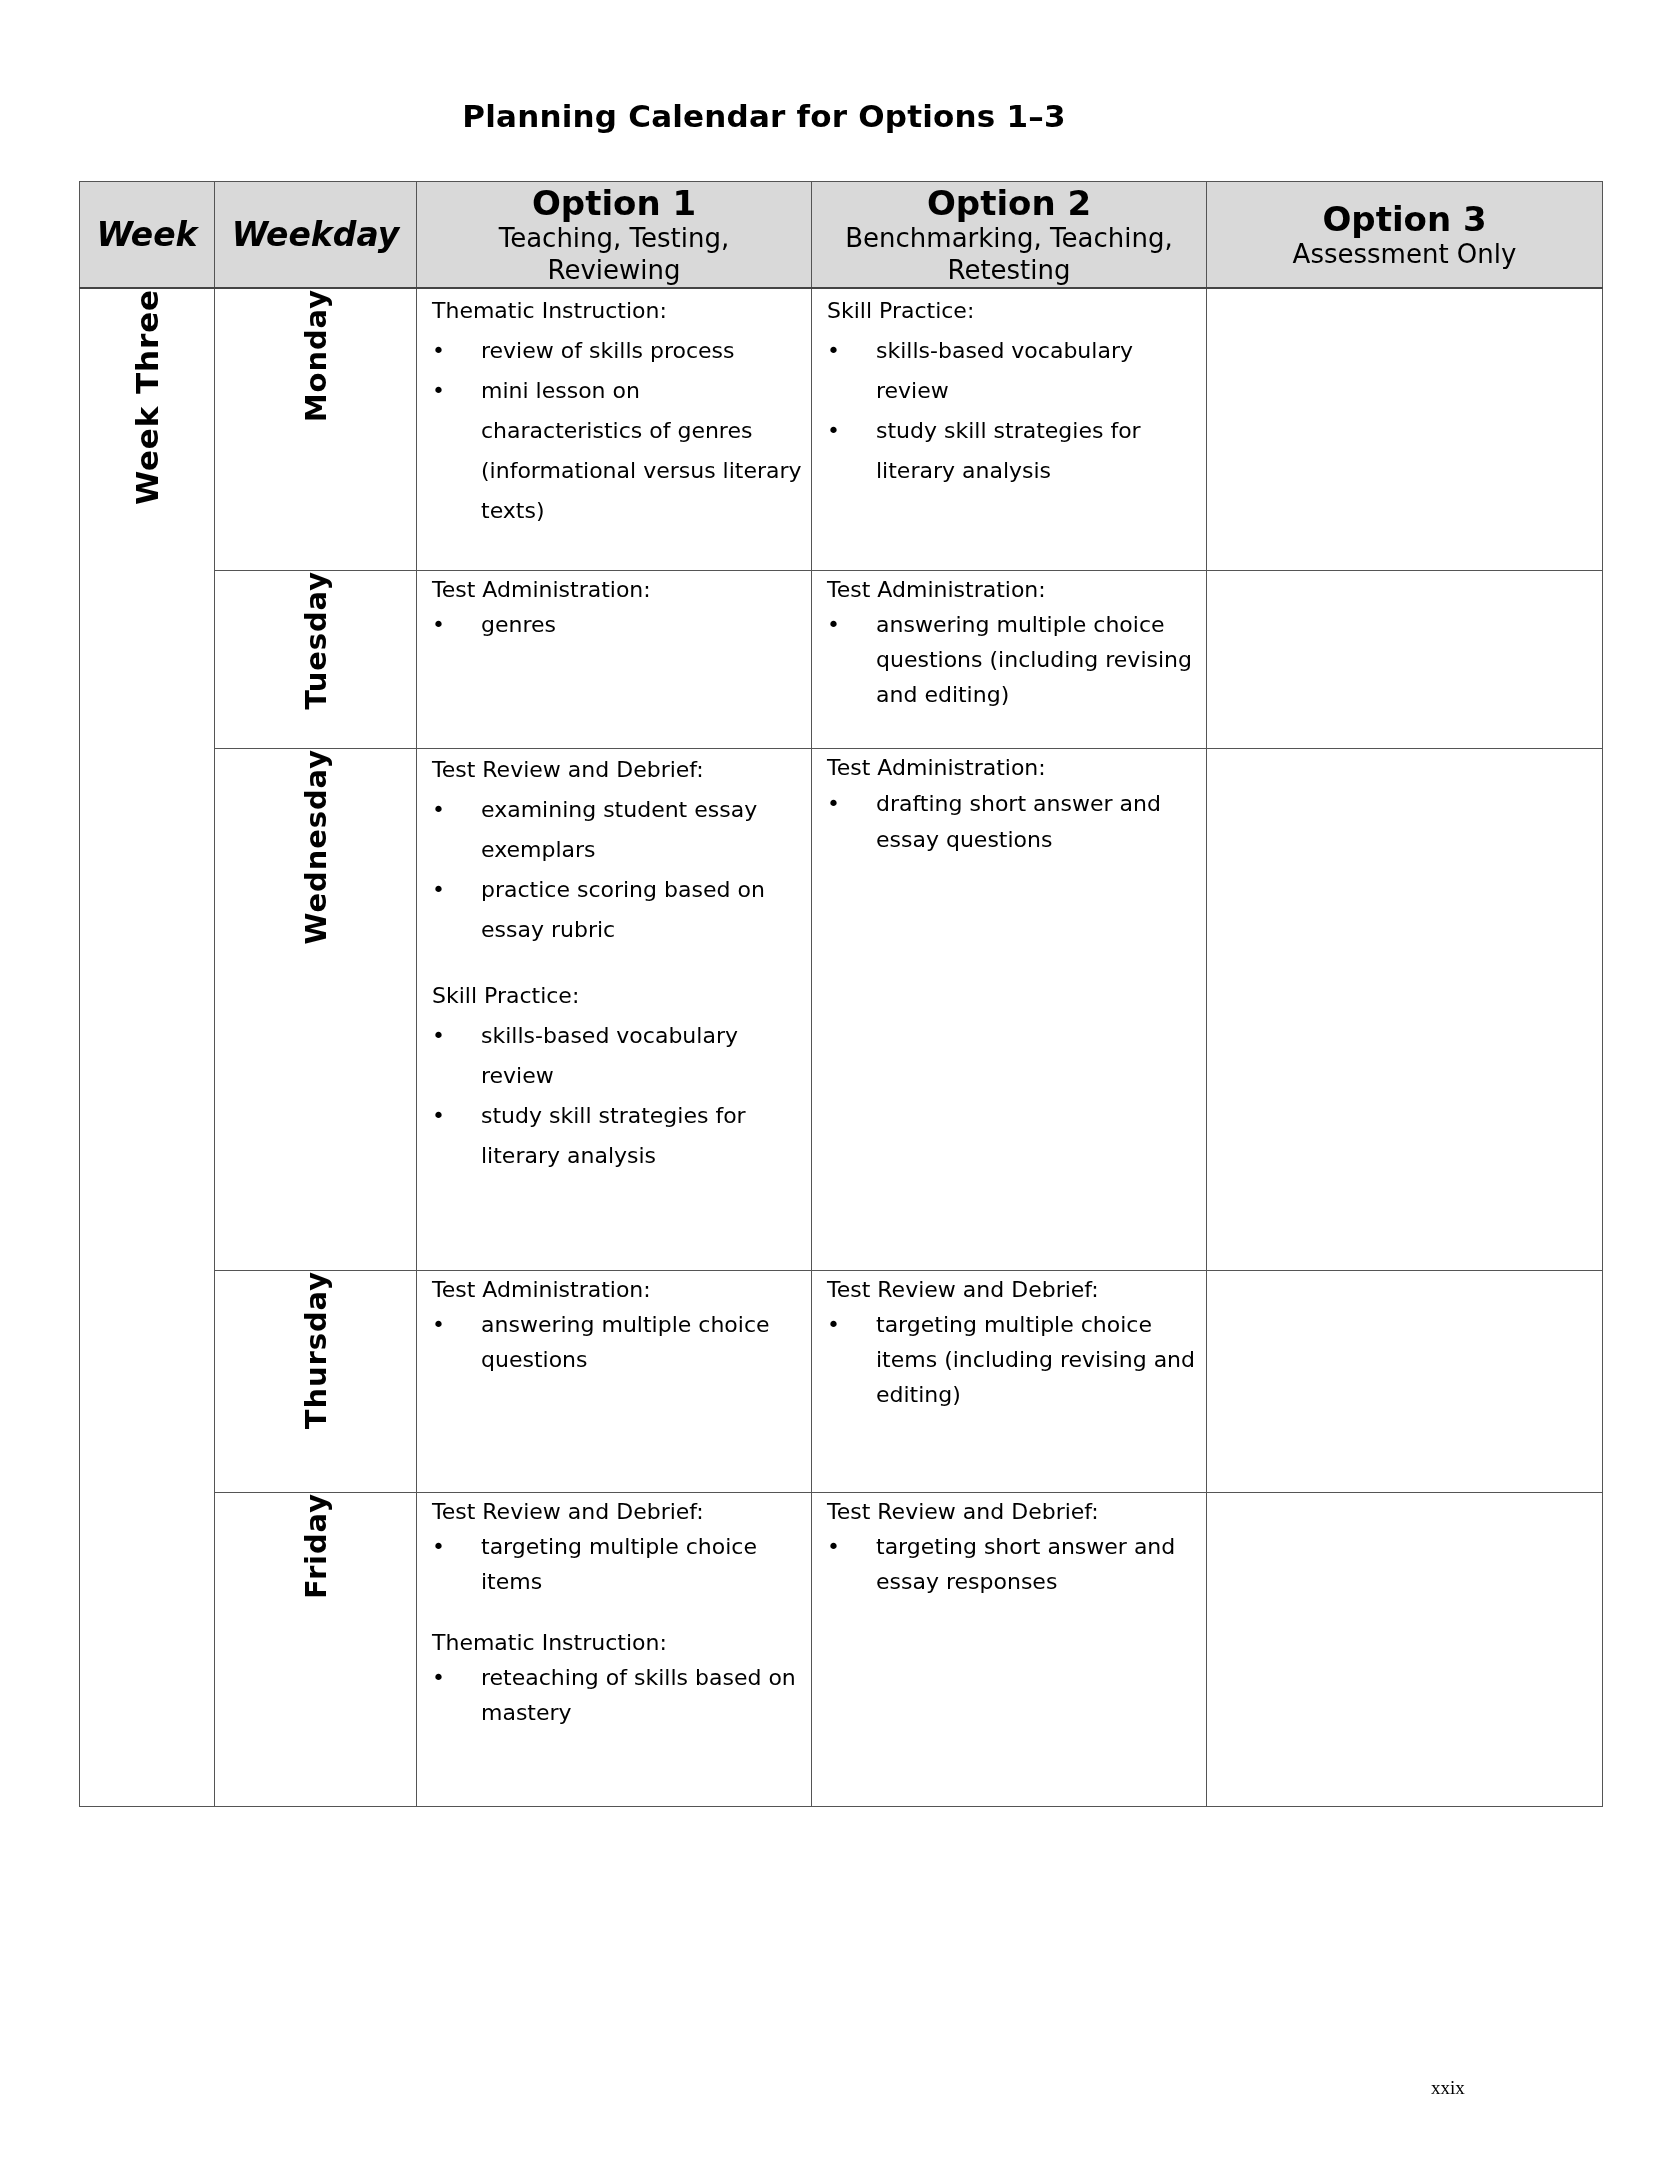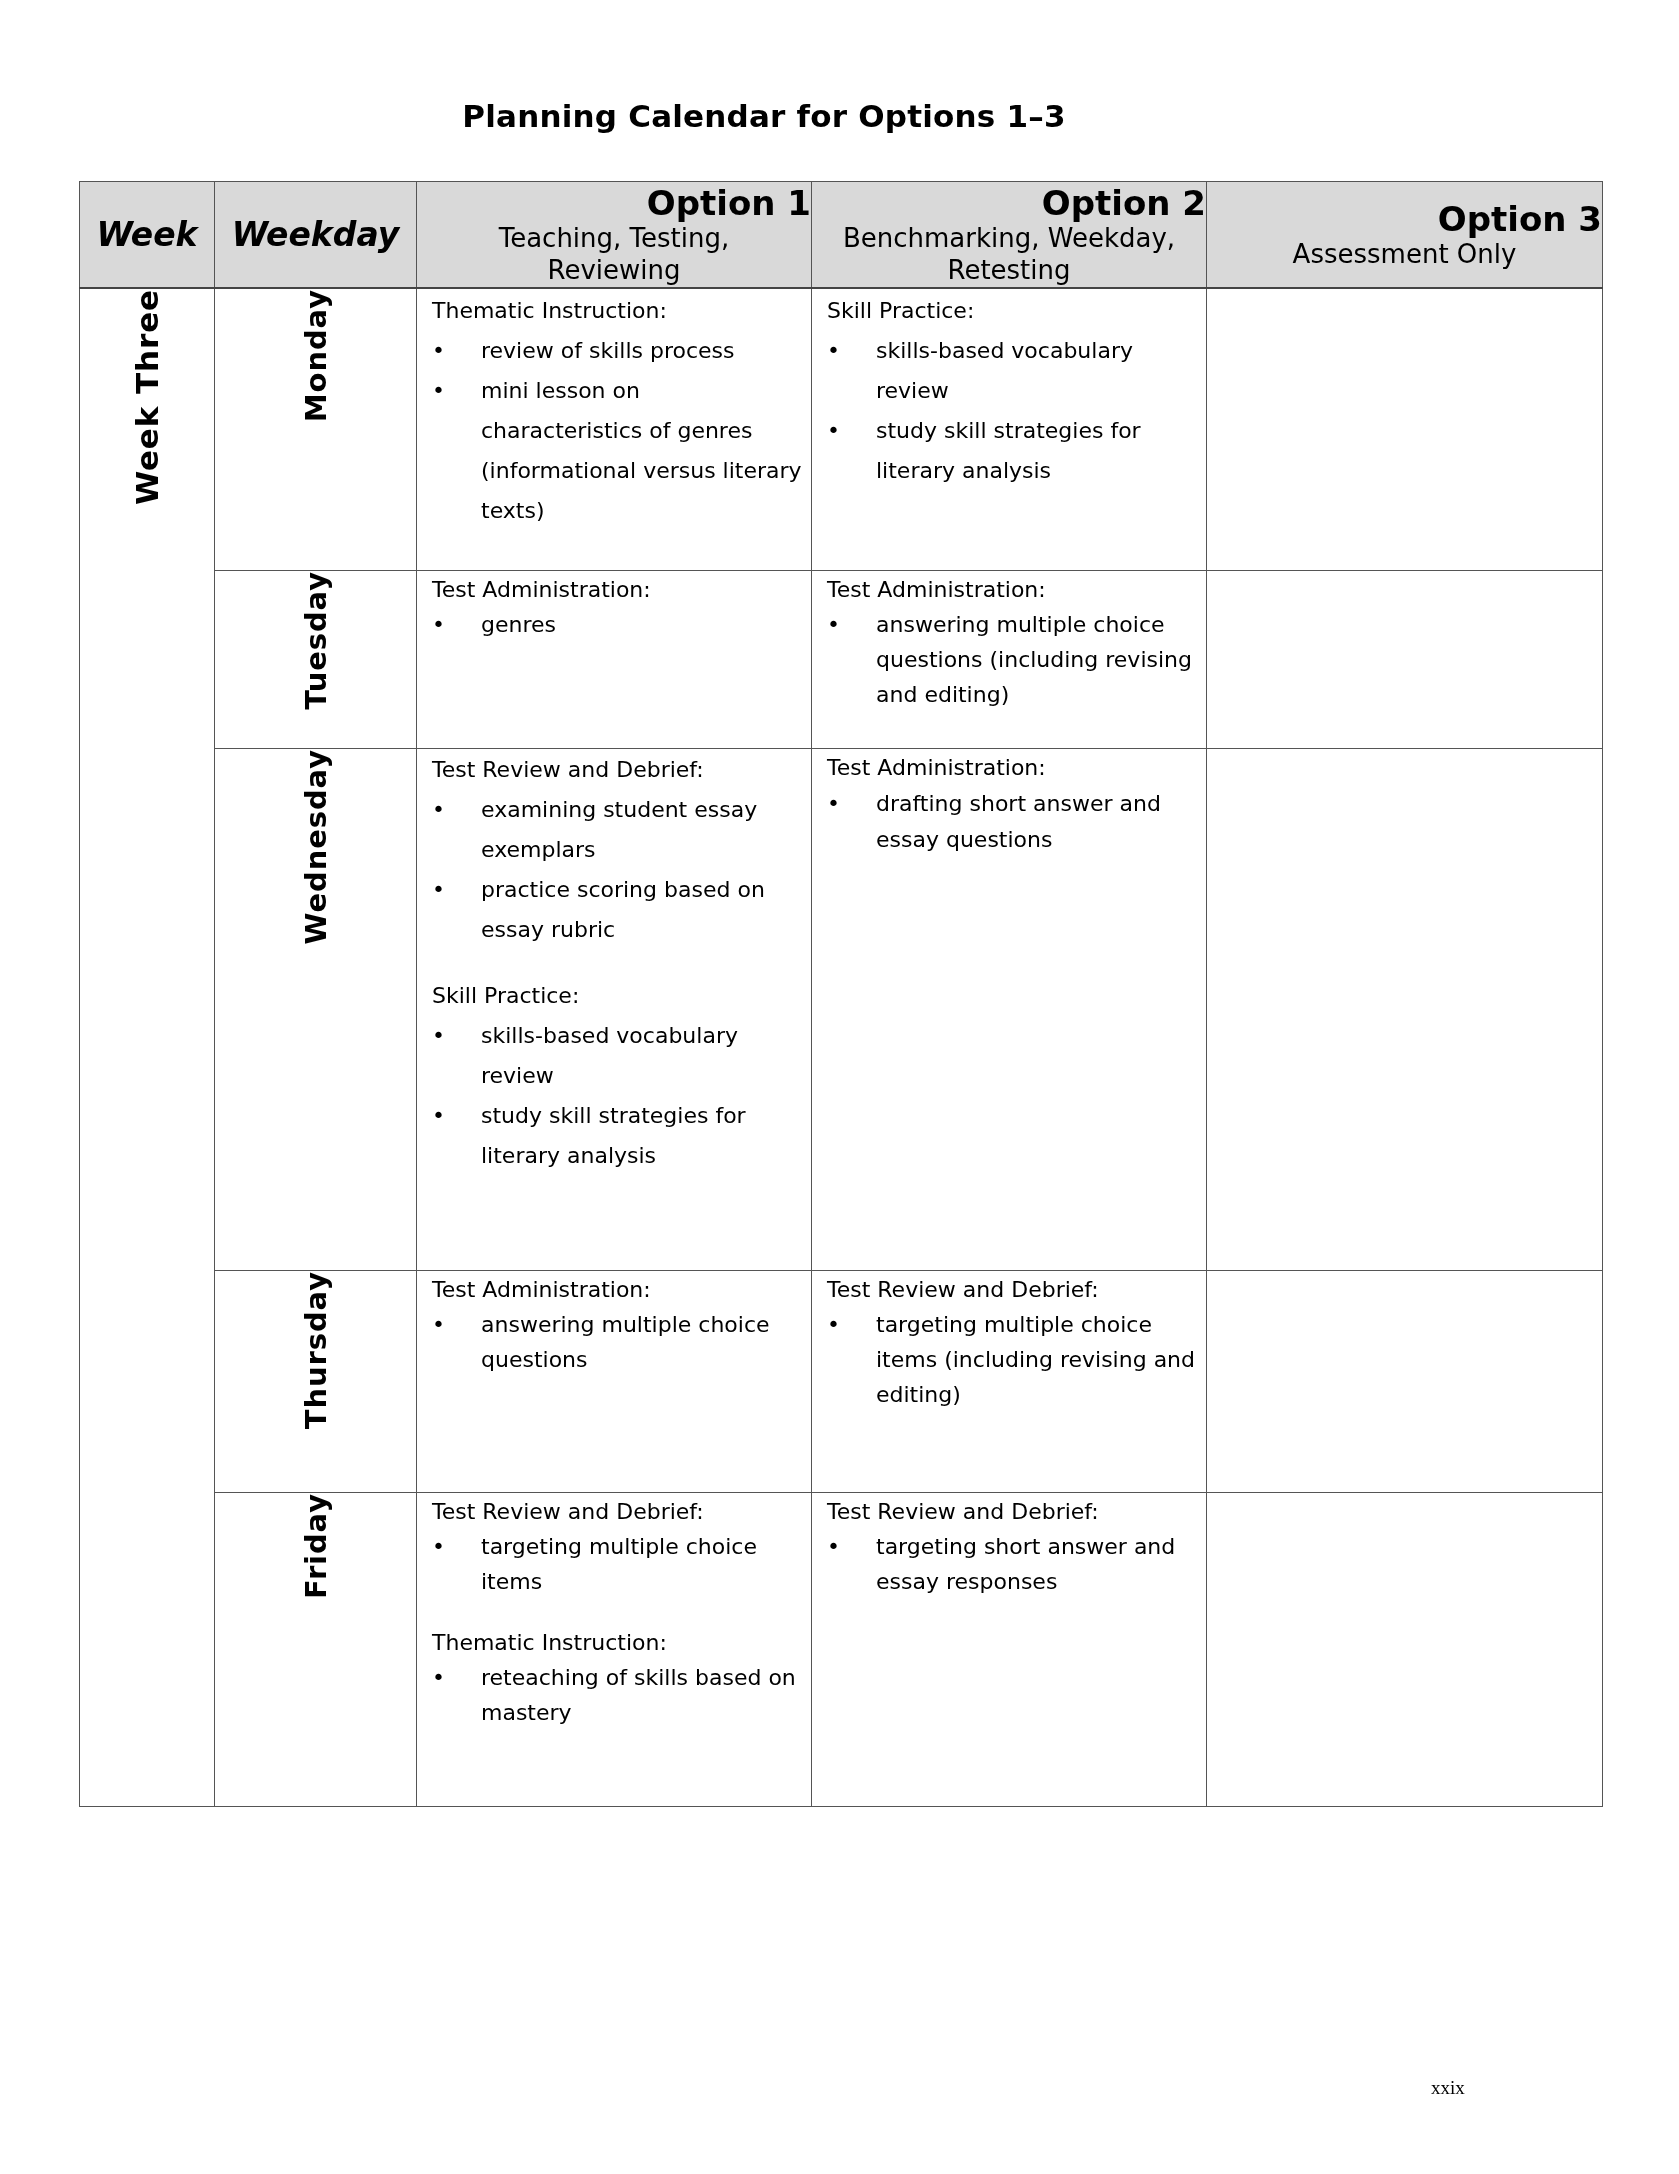--- a/index.html
+++ b/index.html
@@ -6,21 +6,21 @@
   body { width:1680px; height:2174px; position:relative; overflow:hidden;
          font-family:"DejaVu Sans", sans-serif; color:#000; }
   .title { position:absolute; left:0; width:1528px; top:98px; text-align:center;
            font-weight:bold; font-size:31px; letter-spacing:0.2px; }
   table.cal { position:absolute; left:79px; top:181px; border-collapse:collapse; table-layout:fixed;
               width:1524px; }
   table.cal td, table.cal th { border:1.9px solid #555; padding:0; vertical-align:top; }
   table.cal thead th { background:#d9d9d9; height:105px; vertical-align:middle; text-align:center; font-weight:normal; }
   table.cal thead { border-bottom:2.8px solid #444; }
   .h-big { font-weight:bold; font-size:33px; line-height:36px;font-style:italic; }
-  .h-opt { font-weight:bold; font-size:34px; line-height:38px;text-align:right; }
+  .h-opt { font-weight:bold; font-size:34px; line-height:38px; }
   .h-sub { font-size:26px; line-height:32px; }
   .cell { padding:1.9px 9.4px 3.8px 15px; font-size:22px; line-height:40px; }
   .cell.tight { line-height:35px; }
   .sect + .sect { margin-top:26px; }
   .sect-title { display:block; }
   ul.items { list-style:none; margin:0; padding:0; }
   ul.items li { position:relative; padding-left:49px; }
   ul.items li::before { content:"\2022"; position:absolute; left:0; top:0; }
   .vert { display:flex; align-items:center; justify-content:center; height:100%; }
   .vert span { writing-mode:vertical-rl; transform:rotate(180deg); font-weight:bold; white-space:nowrap; }
@@ -44,21 +44,21 @@
   <thead>
     <tr>
       <th><span class="h-big">Week</span></th>
       <th><span class="h-big">Weekday</span></th>
       <th>
         <div class="h-opt">Option 1</div>
         <div class="h-sub" style="padding:0 56px">Teaching, Testing, Reviewing</div>
       </th>
       <th>
         <div class="h-opt">Option 2</div>
-        <div class="h-sub" style="padding:0 9.4px">Benchmarking, Weekday, Retesting</div>
+        <div class="h-sub" style="padding:0 9.4px">Benchmarking, Teaching, Retesting</div>
       </th>
       <th>
         <div class="h-opt">Option 3</div>
         <div class="h-sub">Assessment Only</div>
       </th>
     </tr>
   </thead>
   <tbody id="tbody">
     <tr style="height:282px">
       <td rowspan="5" class="week">

